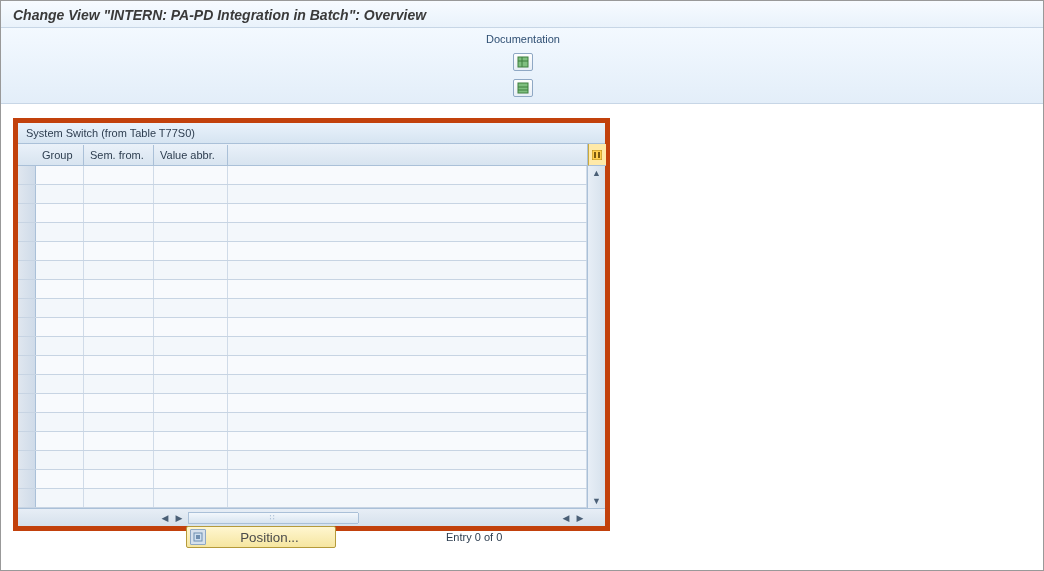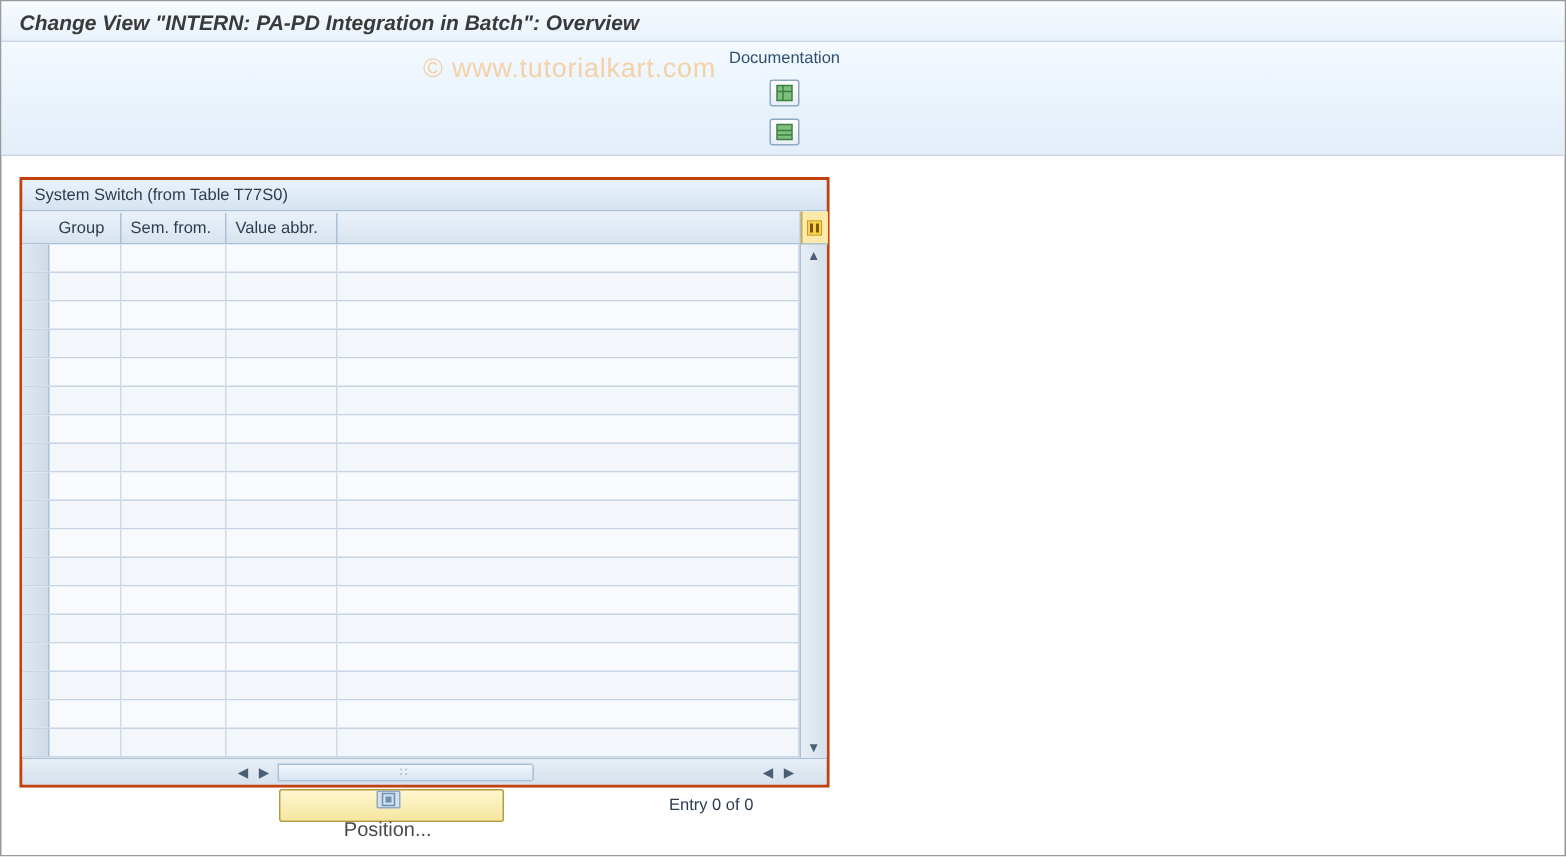--- a/index.html
+++ b/index.html
@@ -47,22 +47,22 @@
       position: absolute;
       top: 34px; left: 281px;
       color: rgba(255,140,0,0.35);
       font-size: 18px;
       font-weight: 500;
       pointer-events: none;
       letter-spacing: .5px;
     }
     .content-area { padding: 14px 12px; }
     .panel {
-      width: 540px;
-      border: 2px solid #c2410c;
+      width: 597px;
+      border: 5px solid #c2410c;
       background: #dde8f3;
       position: relative;
     }
     .panel-title-row {
       background: linear-gradient(#e9f2fb,#d6e4f1);
       border-bottom: 1px solid #aac0d8;
       padding: 4px 8px;
       color: #2d3d4f;
       font-size: 11px;
     }
@@ -170,21 +170,20 @@
       border:1px solid #b59a3a;
       background: linear-gradient(#fff6d0,#f6e6a0);
       height: 22px;
       padding: 0 8px 0 3px;
       border-radius: 2px;
       cursor:pointer;
       gap:6px;
       color:#4a4a4a;
       min-width: 150px;
       justify-content:flex-start;
-      flex-direction:column;
     }
     .position-btn .pb-icon {
       width:16px;height:16px;
       background:#d6e1ec;border:1px solid #8fa8c4;border-radius:1px;
       display:flex;align-items:center;justify-content:center;
     }
     .position-btn .pb-label { flex:1; text-align:center; }
     .entry-text { color:#2d3d4f; }
   </style>
 </head>
@@ -207,21 +206,20 @@
     </span>
     <span class="tb-icon-btn">
       <svg width="12" height="12">
           <rect x="1" y="1" width="10" height="10" fill="#7fbf7f" stroke="#3f7f3f"></rect>
           <line x1="1" y1="5" x2="11" y2="5" stroke="#3f7f3f"></line>
           <line x1="1" y1="8" x2="11" y2="8" stroke="#3f7f3f"></line>
         </svg>
     </span>
   </div>
 
-  <div class="watermark">© www.tutorialkart.com</div>
 
   <div class="content-area">
     <div class="panel">
       <div class="panel-title-row">System Switch (from Table T77S0)</div>
       <div class="grid-wrap">
         <div class="grid-main">
           <div class="grid-head-row">
             <div class="row-selector-head"></div>
             <div class="col-head col-group">Group</div>
             <div class="col-head col-sem">Sem. from.</div>

